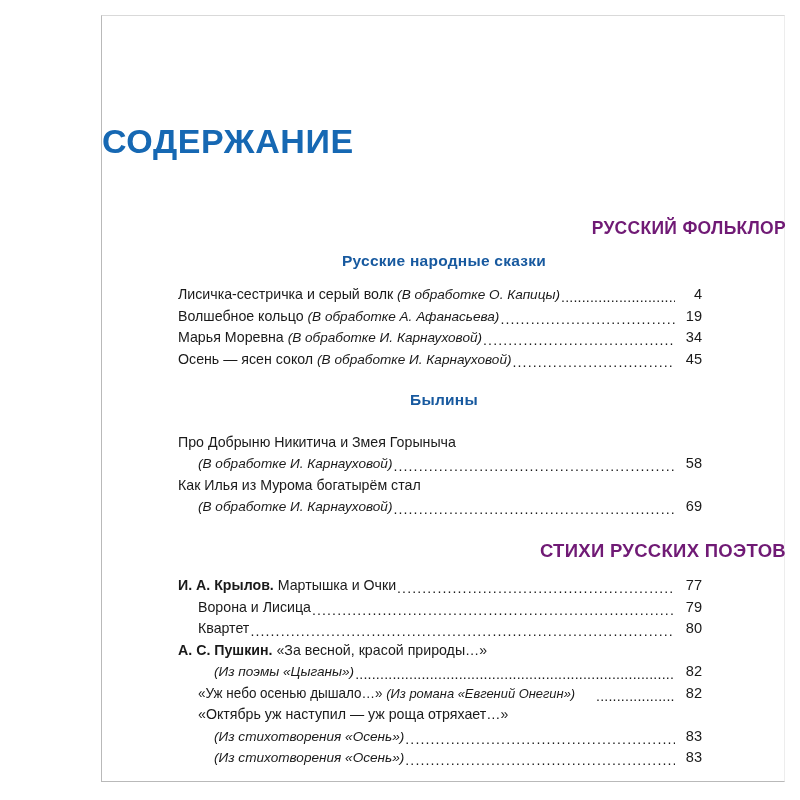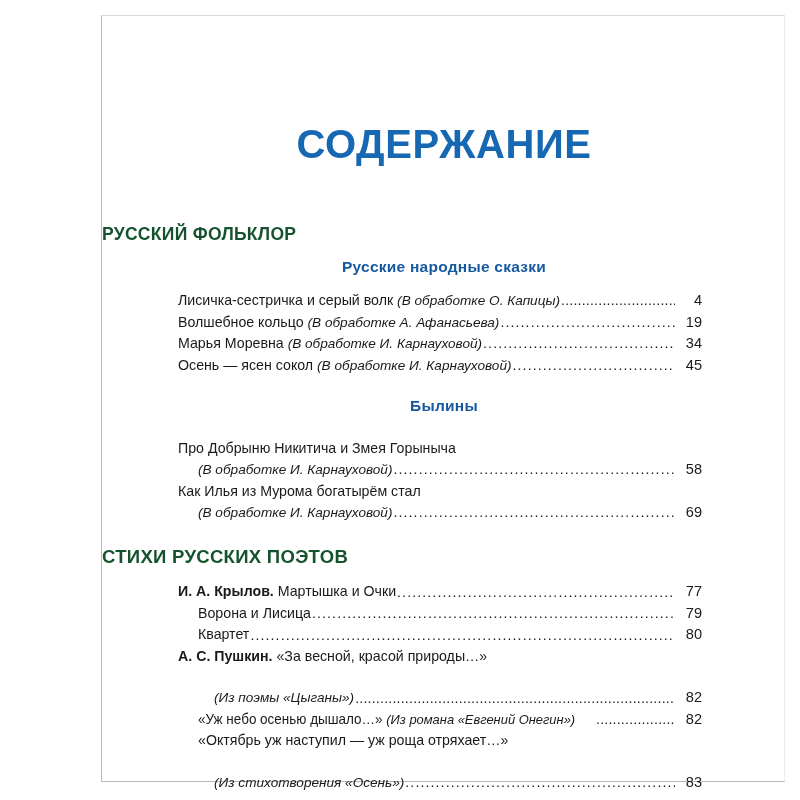--- a/index.html
+++ b/index.html
@@ -31,35 +31,35 @@
 
   .toc {
     position: absolute;
     left: 0;
     top: 0;
     width: 684px;
   }
 
   
   .toc-title {
-    text-align: center;
-    font-size: 40px;
+    text-align: left;
+    font-size: 34px;
     font-weight: bold;
     letter-spacing: 0.6px;
     color: #1668b3;
     margin: 108px 0 0 0;
     line-height: 1;
   }
 
   .section-head {
-    text-align: left;
+    text-align: right;
     font-size: 17.5px;
     font-weight: bold;
     letter-spacing: 0.3px;
-    color: #14532d;
+    color: #701a75;
     line-height: 1;
   }
   .section-head.folklore { margin-top: 62px; }
   .section-head.poets    { margin-top: 24px; font-size: 18.5px; }
 
   .sub-head {
     text-align: center;
     font-size: 15.5px;
     font-weight: bold;
     letter-spacing: 0.25px;
@@ -70,30 +70,30 @@
   .sub-head.byliny  { margin-top: 22px; }
 
   
   .entries { margin: 0; padding: 0; }
   .entries.after-skazki { margin-top: 14px; }
   .entries.after-byliny { margin-top: 24px; }
   .entries.after-poets  { margin-top: 12px; }
 
   .entry {
     display: flex;
-    align-items: center;
+    align-items: flex-end;
     font-size: 14.2px;
     color: #1a1a1a;
     line-height: 21.5px;
     white-space: nowrap;
     padding-left: 76px;
     padding-right: 84px;
   }
   .entry.indent1 { padding-left: 96px; }
-  .entry.indent2 { padding-left: 112px; margin-top: 20px; }
+  .entry.indent2 { padding-left: 112px; }
 
   .ename { flex: 0 0 auto; }
   .ename .bold { font-weight: bold; }
   .ename .ital {
     font-style: italic;
     font-size: 13.6px;
   }
   .ename.squeeze {
     transform: scaleX(0.95);
     transform-origin: left center;

